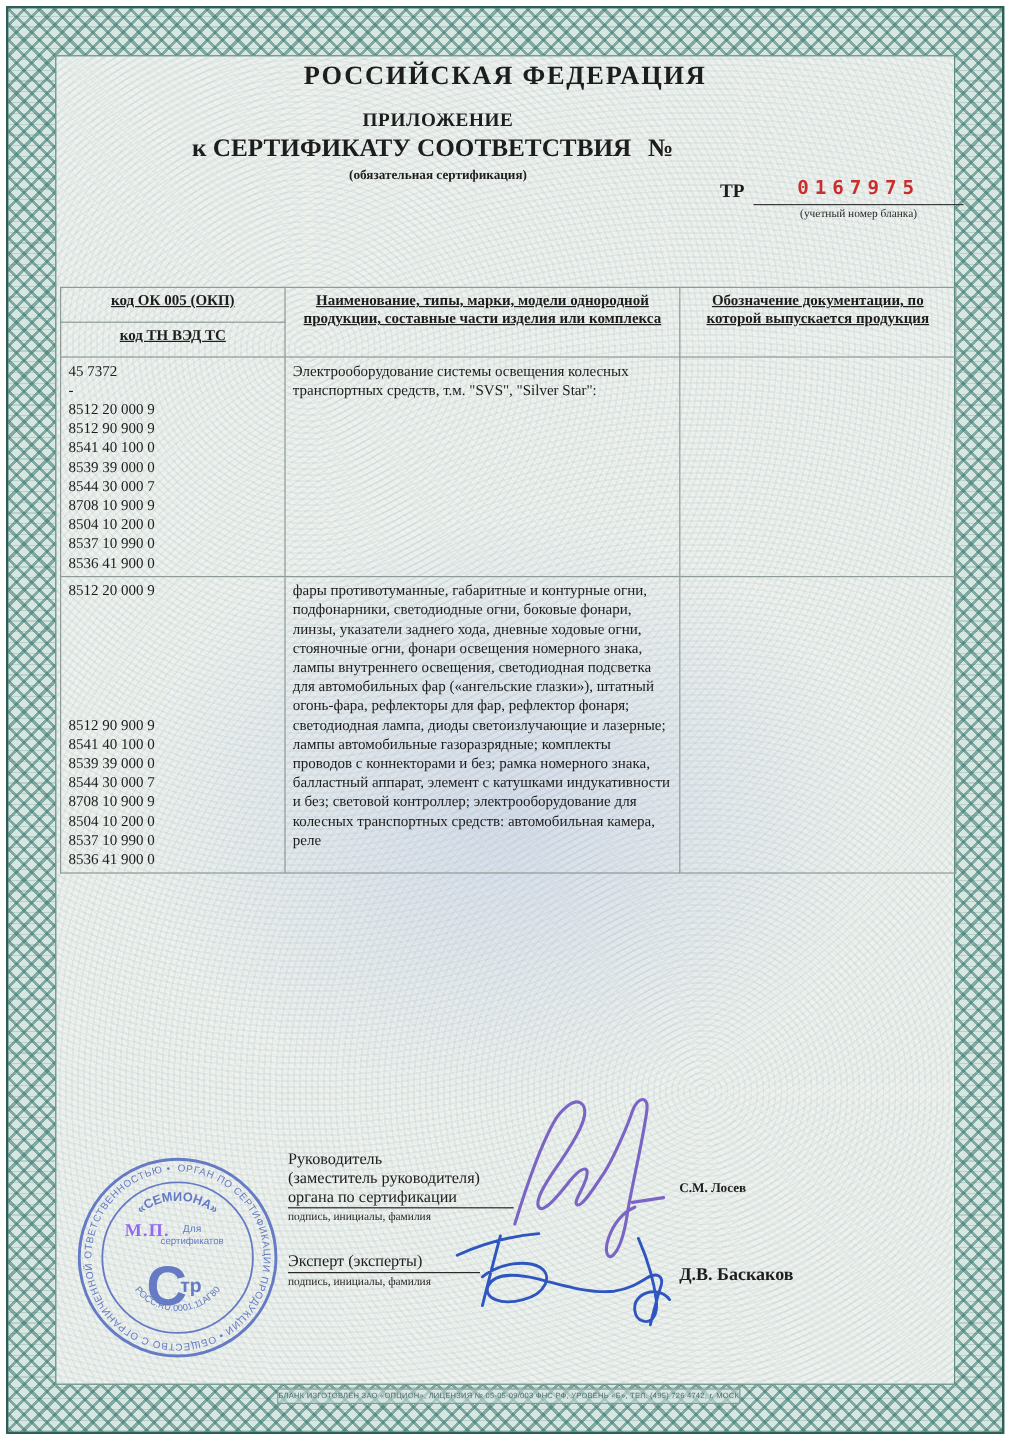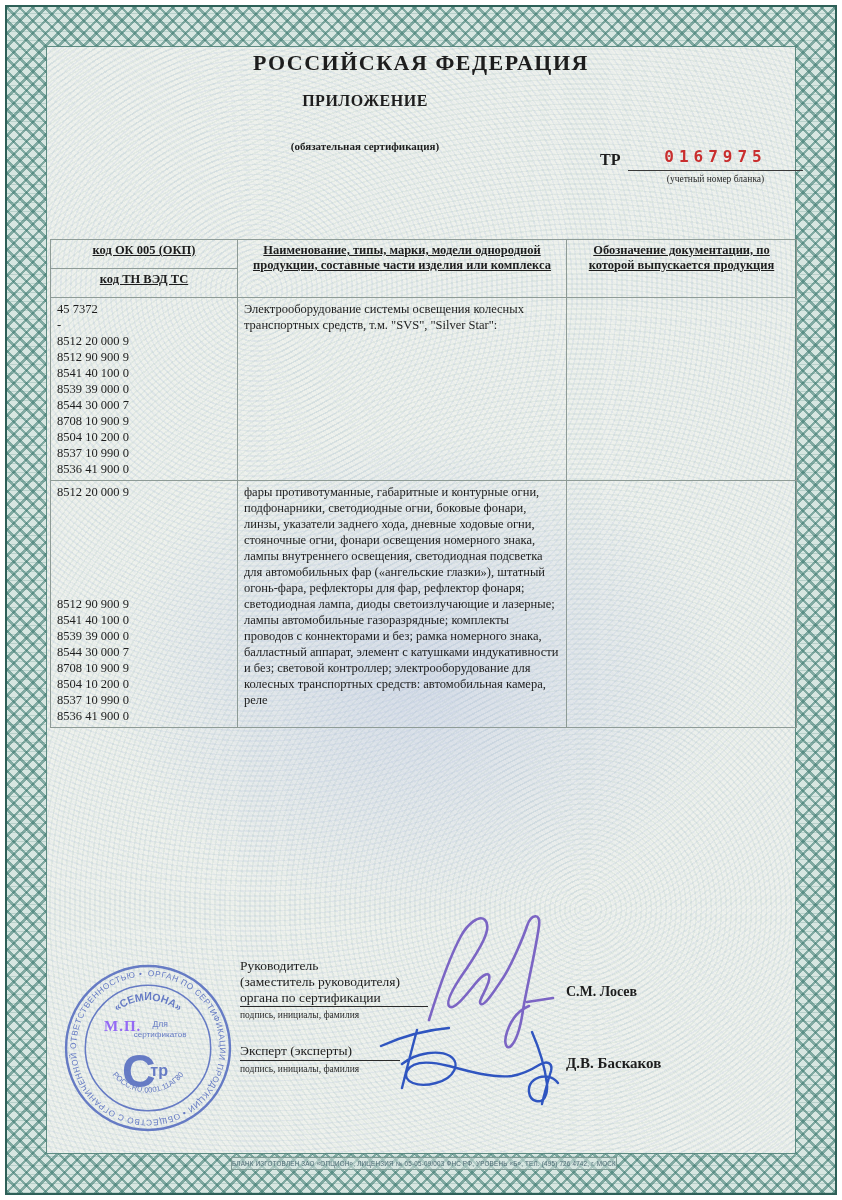--- a/index.html
+++ b/index.html
@@ -57,21 +57,21 @@
   }
   td.hdr { font-weight:bold; text-align:center; vertical-align:middle; font-size:12.5px; line-height:15px; padding:2px 10px;text-decoration:underline; }
   td.codes { white-space:pre-line; padding-top:5px; padding-left:7px; }
   td.desc  { padding-top:5px; padding-left:8px; padding-right:6px; }
   .w1 { width:187px; } .w2 { width:329px; } .w3 { width:230px; }
   .h-sub { height:29px; } .h-row1 { height:177px;padding-left:32px; } .h-row2 { height:238px; }
 
   .role-head   { left:240px; top:958px; width:205px; font-size:13.5px; line-height:16px; white-space:pre-line; }
   .sig-line-1  { left:240px; top:960px; width:188px; height:47px; border-bottom:1px solid #2a2a2a; }
   .caption-1   { left:240px; top:1010px; font-size:9.5px; color:#2a2a2a; }
-  .name-head   { left:566px; top:984px; font-size:14px; font-weight:bold; }
+  .name-head   { left:566px; top:984px; font-size:11px; font-weight:bold; }
   .role-expert { left:240px; top:1043px; width:160px; height:18px; font-size:13.5px; border-bottom:1px solid #2a2a2a; }
   .caption-2   { left:240px; top:1064px; font-size:9.5px; color:#2a2a2a; }
   .name-expert { left:566px; top:1055px; font-size:15px; font-weight:bold; }
   .mp-label    { left:104px; top:1018px; font-size:15px; font-weight:bold; color:#8b5cf6; letter-spacing:1px; opacity:.9; }
 
   .stamp-svg { left:62px; top:962px; width:172px; height:172px; opacity:.82; }
   .sig1-svg  { left:415px; top:898px; width:150px; height:160px; }
   .sig2-svg  { left:373px; top:1018px; width:200px; height:100px; }
 
   .imprint {
@@ -84,20 +84,23 @@
 </style>
 </head>
 <body>
 
 <div class="page">
   <div class="band"></div>
   <div class="content-bg"></div>
 
   <div class="abs country center">РОССИЙСКАЯ ФЕДЕРАЦИЯ</div>
   <div class="abs title-small center">ПРИЛОЖЕНИЕ</div>
+  <div class="abs title-main">
+    <span>к СЕРТИФИКАТУ СООТВЕТСТВИЯ</span><span class="num-sign">№</span>
+  </div>
   <div class="abs cert-subtitle center">(обязательная сертификация)</div>
   <div class="abs tr-label">ТР</div>
   <div class="abs tr-line" style="color:#c92e2e;">0167975</div>
   <div class="abs tr-caption">(учетный номер бланка)</div>
 
 
   <table class="main">
     <tbody>
         <tr>
       <td class="hdr w1 h-sub">код ОК 005 (ОКП)</td>

